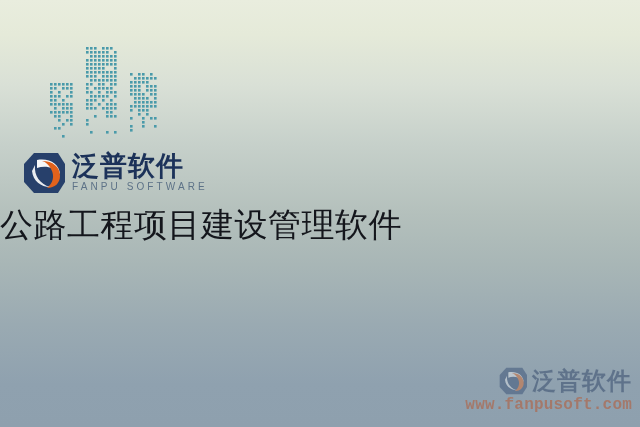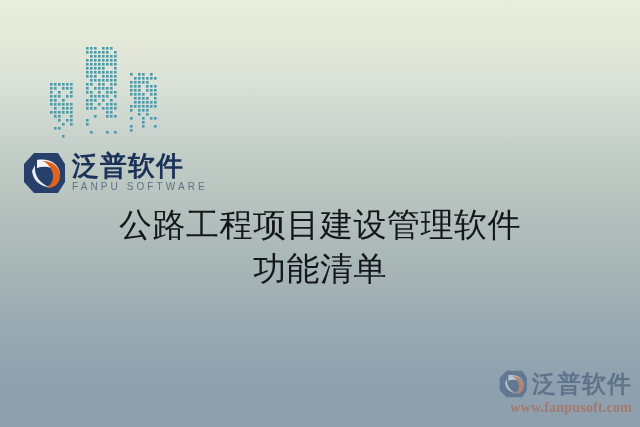--- a/index.html
+++ b/index.html
@@ -70,21 +70,20 @@
     margin-top: 1px;
     white-space: nowrap;
   }
 
   
   #title-block {
     position: absolute;
     left: 0;
     top: 203px;
     width: 640px;
-    text-align: center;
   }
   #title-block .title-line {
     font-family: "DejaVu Serif", "Liberation Serif", serif;
     font-size: 33px;
     color: #14161c;
     line-height: 1.33;
     letter-spacing: 0.5px;
     white-space: nowrap;
   }
 
@@ -109,22 +108,22 @@
   #watermark .wm-cn {
     margin-left: 4px;
     font-size: 24px;
     font-weight: bold;
     color: #1c3259;
     line-height: 1;
     letter-spacing: 1px;
     white-space: nowrap;
   }
   #watermark .wm-url {
-    font-family: Liberation Serif, serif;
-    font-size: 14px;
+    font-family: Liberation Mono, monospace;
+    font-size: 16px;
     font-weight: bold;
     color: #c1430f;
     line-height: 1.1;
     margin-top: 2px;
     letter-spacing: 0.2px;
     white-space: nowrap;
   }
 </style>
 </head>
 <body>
@@ -379,21 +378,20 @@
       <path d="M13 13 C12 24 18 32 28 35 C19 35 11 29 10 19 Z" fill="#ffffff" opacity="0.9"></path>
     </svg>
     <div class="logo-words">
       <div class="logo-cn">泛普软件</div>
       <div class="logo-en">FANPU SOFTWARE</div>
     </div>
   </div>
 
   <div id="title-block">
     <div class="title-line">公路工程项目建设管理软件</div>
-    <div class="title-line">功能清单</div>
   </div>
 
   <div id="watermark">
     <div class="wm-row">
       <svg class="wm-mark" viewBox="0 0 44 42" xmlns="http://www.w3.org/2000/svg">
         <path d="M12 1 L36 1 L43 12 L43 30 L36 41 L12 41 L2 30 L2 12 Z" fill="#27406b"></path>
         <path d="M15 8 C28 6 37 12 38 22 C32 15 23 13 15 16 Z" fill="#ffffff" opacity="0.96"></path>
         <path d="M20 9 C31 9 38 15 38 24 C38 31 33 36 25 36 C31 31 33 24 29 17 C27 13 24 10 20 9 Z" fill="#e2621c"></path>
         <path d="M9 15 C9 27 17 36 28 37 L18 40 C9 37 4 29 5 20 Z" fill="#27406b"></path>
         <path d="M13 13 C12 24 18 32 28 35 C19 35 11 29 10 19 Z" fill="#ffffff" opacity="0.9"></path>

